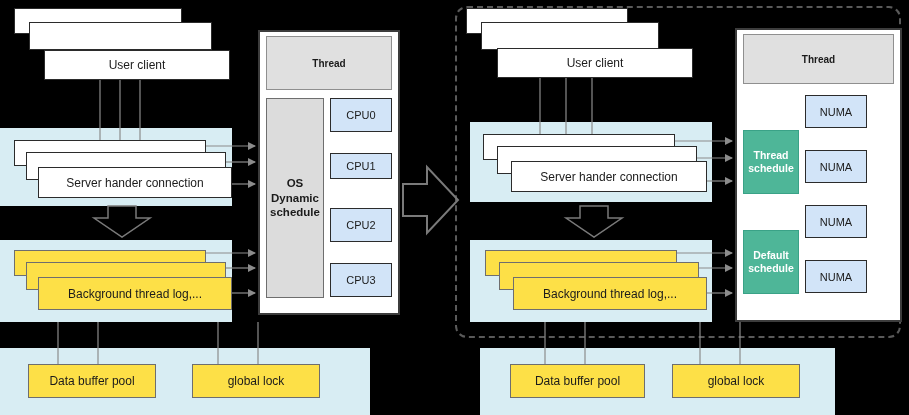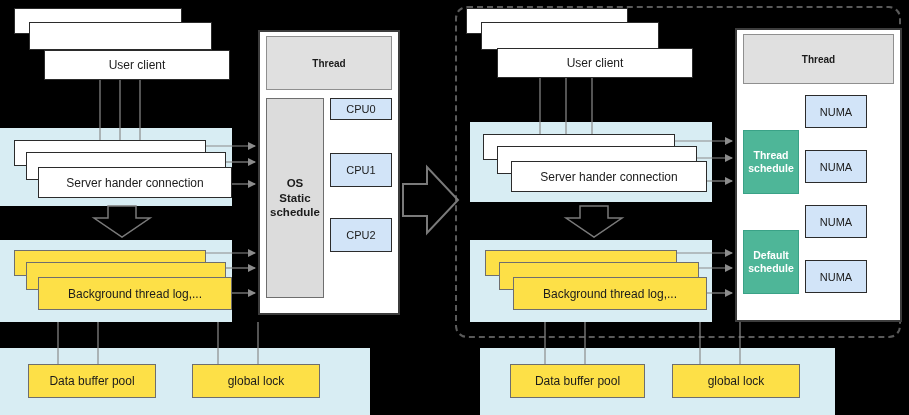--- a/index.html
+++ b/index.html
@@ -95,25 +95,26 @@
   <div class="abs bw" style="left:26px;top:152px;width:200px;height:28px;"></div>
   <div class="abs bw" style="left:38px;top:167px;width:194px;height:31px;">Server hander connection</div>
 
   <div class="abs bg" style="left:14px;top:250px;width:192px;height:26px;"></div>
   <div class="abs bg" style="left:26px;top:262px;width:200px;height:28px;"></div>
   <div class="abs bg" style="left:38px;top:277px;width:194px;height:33px;">Background thread log,...</div>
 
   <div class="abs panel" style="left:258px;top:30px;width:142px;height:285px;"></div>
   <div class="abs hdr" style="left:266px;top:36px;width:126px;height:54px;">Thread</div>
   <div class="abs sched" style="left:266px;top:98px;width:58px;height:200px;">OS
-Static
+Dynamic
 schedule</div>
-  <div class="abs bb" style="left:330px;top:98px;width:62px;height:22px;">CPU0</div>
-  <div class="abs bb" style="left:330px;top:153px;width:62px;height:34px;">CPU1</div>
-  <div class="abs bb" style="left:330px;top:218px;width:62px;height:34px;">CPU2</div>
+  <div class="abs bb" style="left:330px;top:98px;width:62px;height:34px;">CPU0</div>
+  <div class="abs bb" style="left:330px;top:153px;width:62px;height:26px;">CPU1</div>
+  <div class="abs bb" style="left:330px;top:208px;width:62px;height:34px;">CPU2</div>
+  <div class="abs bb" style="left:330px;top:263px;width:62px;height:34px;">CPU3</div>
 
   <div class="abs bg" style="left:28px;top:364px;width:128px;height:34px;">Data buffer pool</div>
   <div class="abs bg" style="left:192px;top:364px;width:128px;height:34px;">global lock</div>
 
   <div class="abs bw" style="left:466px;top:8px;width:162px;height:26px;"></div>
   <div class="abs bw" style="left:481px;top:22px;width:178px;height:28px;"></div>
   <div class="abs bw" style="left:497px;top:48px;width:196px;height:30px;">User client</div>
 
   <div class="abs bw" style="left:483px;top:134px;width:192px;height:26px;"></div>
   <div class="abs bw" style="left:497px;top:146px;width:200px;height:28px;"></div>

